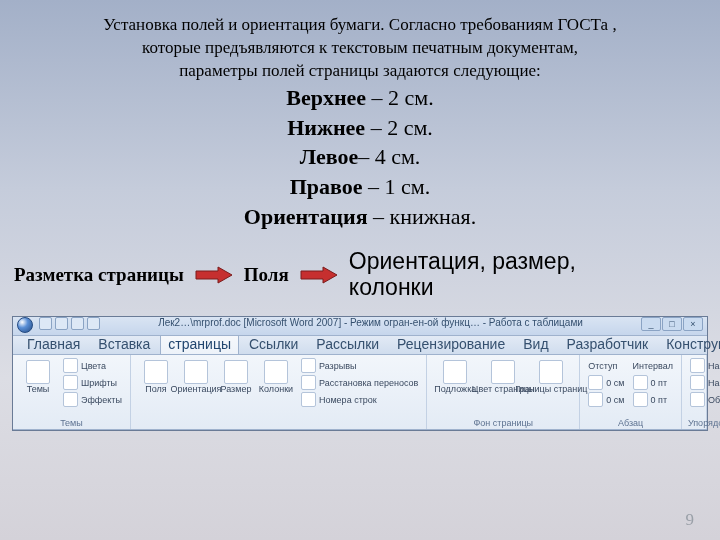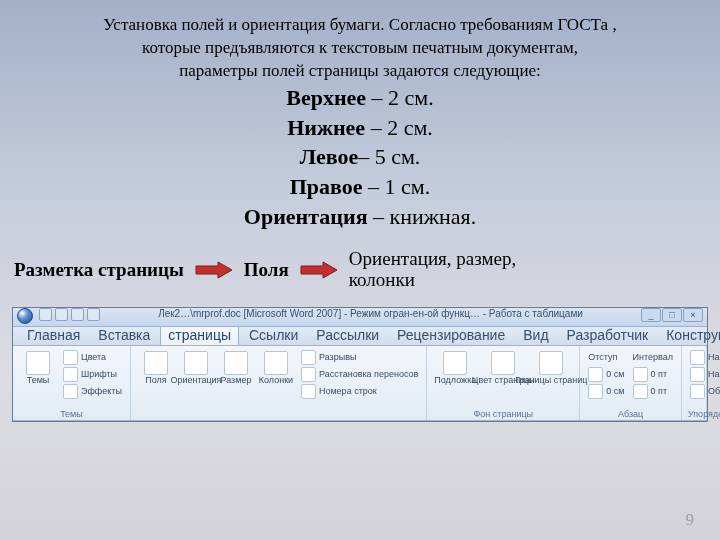--- a/index.html
+++ b/index.html
@@ -25,21 +25,21 @@
     padding:18px 14px 10px 14px;
     font-size:19px;
     gap:10px;
   }
   .navlbl.bold{font-weight:bold}
   .arrow{
     width:40px;height:18px;
     display:flex;align-items:center;justify-content:center;
   }
   .arrow svg{display:block}
-  .multi{font-family:Liberation Serif, serif;font-size:19px;line-height:1.1}
+  .multi{font-family:Liberation Sans, sans-serif;font-size:23px;line-height:1.1}
   
   .app{
     margin:6px 12px 0 12px;
     border:1px solid #6a7b96;
     background:#e9eef5;
     font-family:"Segoe UI",Tahoma,sans-serif;
     font-size:10px;
     color:#3b4a60;
   }
   .titlebar{
@@ -112,21 +112,21 @@
 </style>
 </head>
 <body>
 
 <div class="intro">
   <span>Установка полей и ориентация бумаги. Согласно требованиям ГОСТа ,</span><br>
   <span>которые предъявляются к текстовым печатным документам,</span><br>
   <span>параметры полей страницы задаются следующие:</span><br>
   <span class="spec"><b>Верхнее</b><span> – 2 см.</span></span><br>
   <span class="spec"><b>Нижнее</b><span> – 2 см.</span></span><br>
-  <span class="spec"><b>Левое</b><span>– 5 см.</span></span><br>
+  <span class="spec"><b>Левое</b><span>– 4 см.</span></span><br>
   <span class="spec"><b>Правое</b><span> – 1 см.</span></span><br>
   <span class="spec"><b>Ориентация</b><span> – книжная.</span></span>
 </div>
 
 <div class="navrow">
   <span class="navlbl bold">Разметка страницы</span>
   <span class="arrow">
     <svg width="40" height="18">
         <polygon points="2,5 24,5 24,1 38,9 24,17 24,13 2,13" fill="#c62f2f" stroke="#7a1c1c"></polygon>
       </svg>

